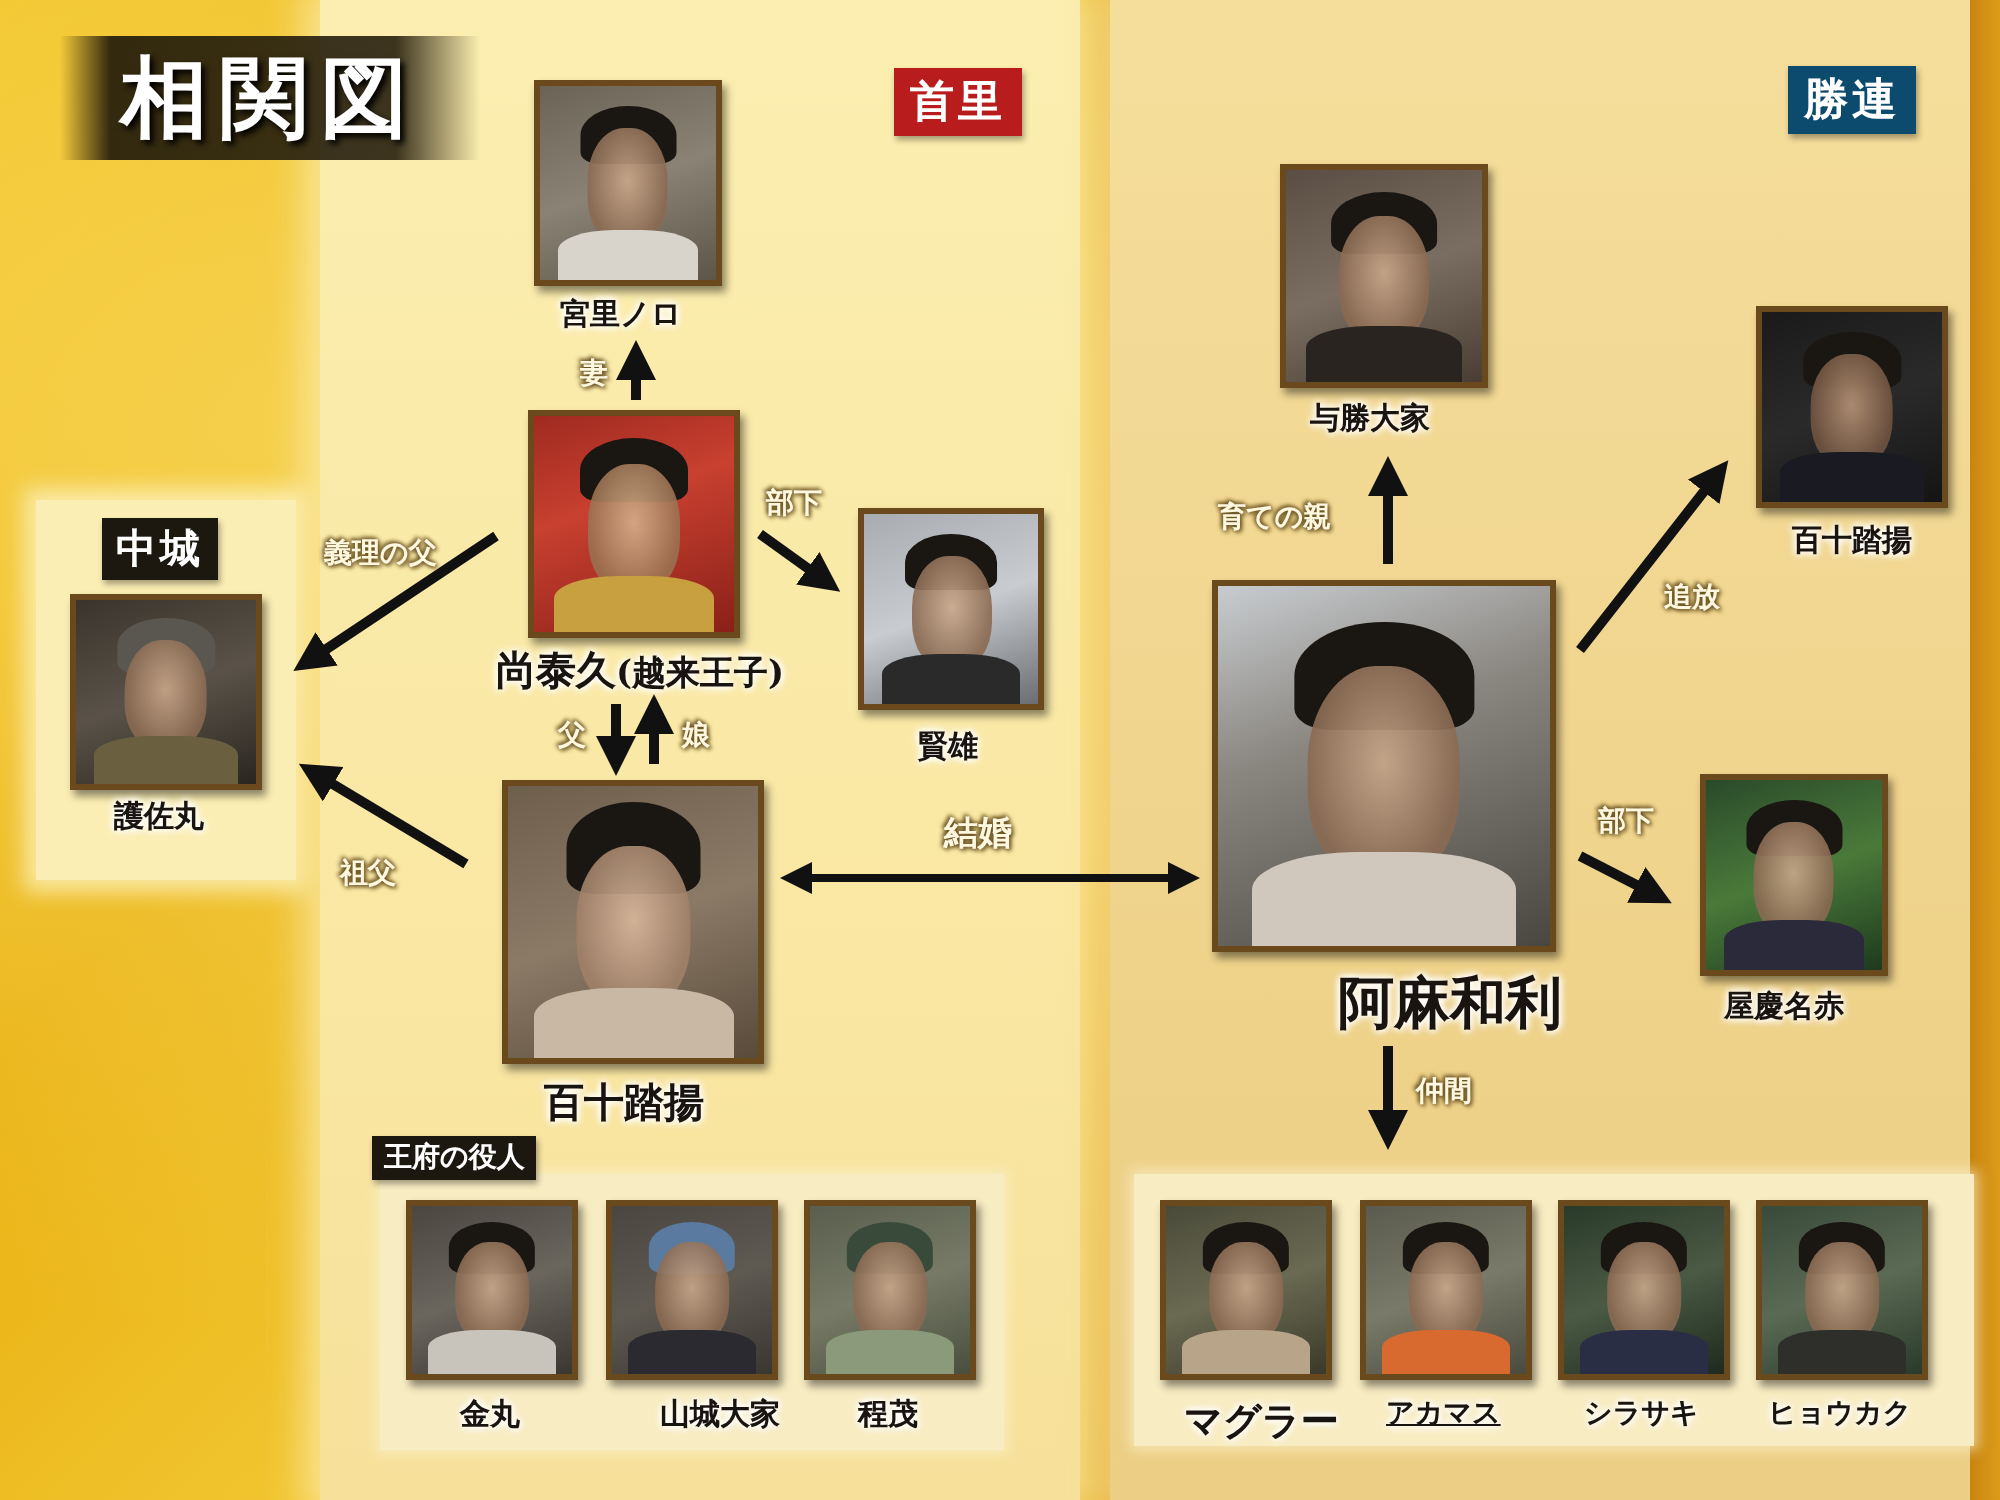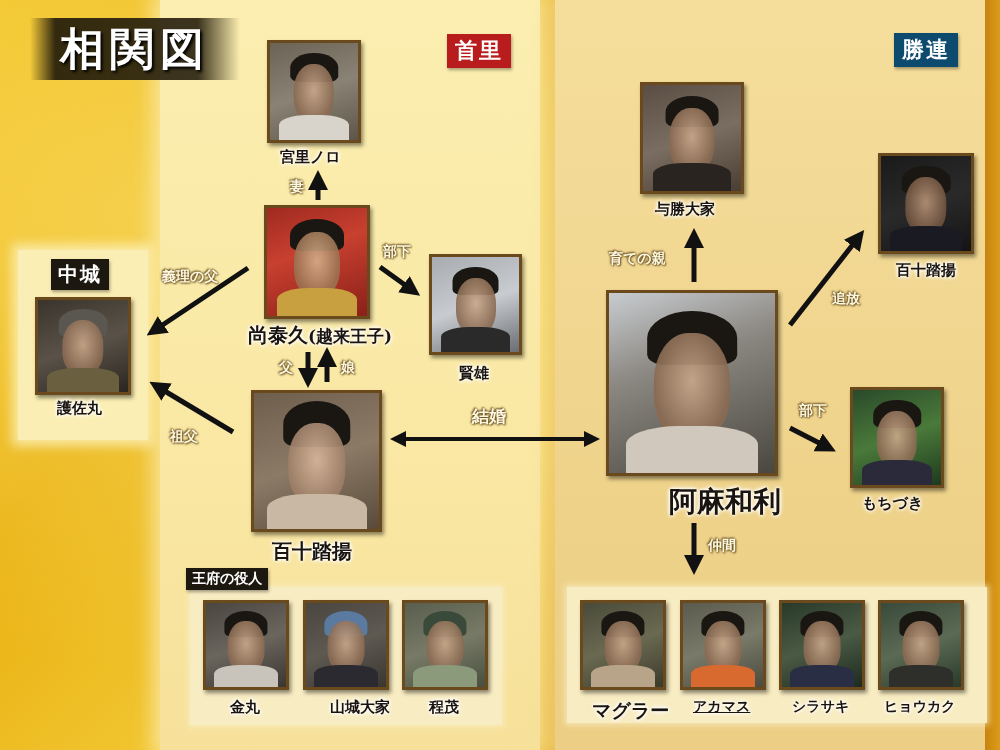--- a/index.html
+++ b/index.html
@@ -241,21 +241,21 @@
     <div class="face"></div>
     <div class="body" style="background:#d0c8bc;"></div>
 </div>
 <span class="name" style="left:637px;top:483px;font-size:28px;margin-left:32px;">阿麻和利</span>
 
 <div class="portrait" style="left:850px;top:387px;width:94px;height:101px;background:linear-gradient(160deg,#2a4a2a,#4a7a3a 50%,#1e3a1e);">
   <div class="hair"></div>
     <div class="face"></div>
     <div class="body" style="background:#2a2a3a;"></div>
 </div>
-<span class="name" style="left:862px;top:494px;font-size:15px;">もちづき</span>
+<span class="name" style="left:862px;top:494px;font-size:15px;">屋慶名赤</span>
 
 <div class="portrait" style="left:580px;top:600px;width:86px;height:90px;background:linear-gradient(160deg,#4a4a3a,#6a6a52 50%,#3a3a2a);">
   <div class="hair"></div>
     <div class="face"></div>
     <div class="body" style="background:#b8a488;"></div>
 </div>
 <span class="name" style="left:592px;top:698px;font-size:19px;">マグラー</span>
 
 <div class="portrait" style="left:680px;top:600px;width:86px;height:90px;background:linear-gradient(160deg,#5a5a4e,#7a7a6a 50%,#4a4a3e);">
   <div class="hair"></div>

